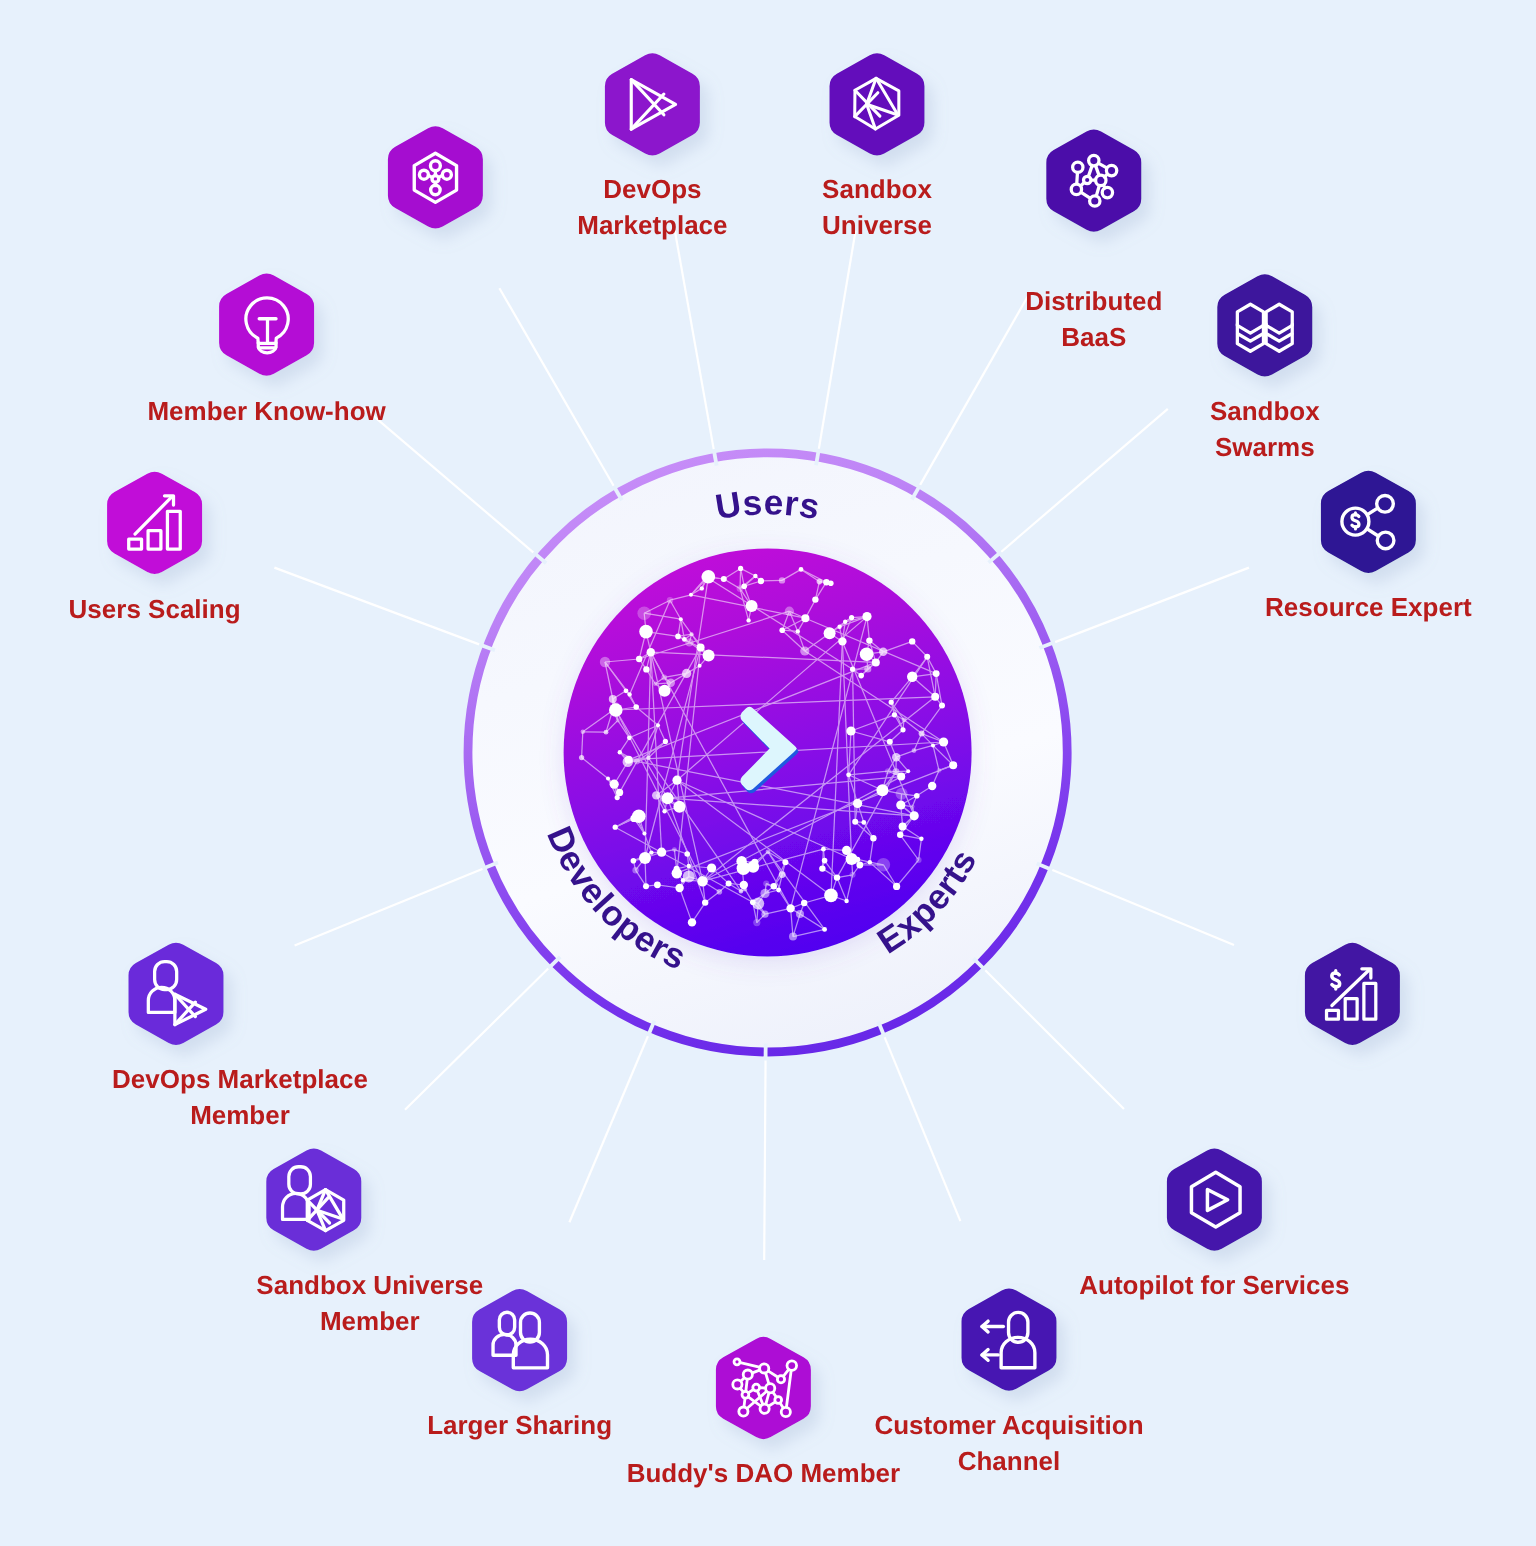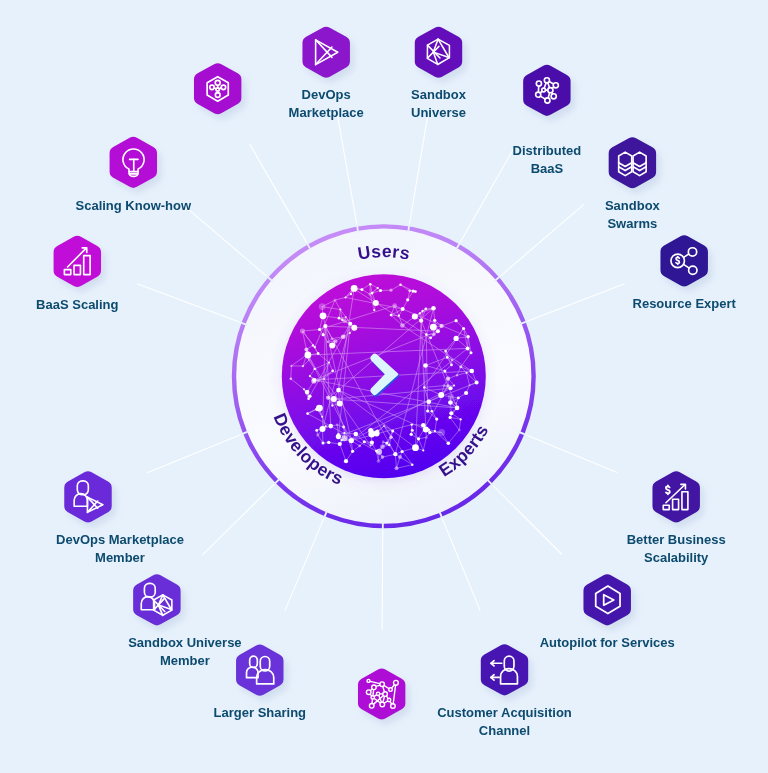--- a/index.html
+++ b/index.html
@@ -7,21 +7,21 @@
   body{
     width:768px;height:773px;overflow:hidden;
     background:#e7f1fc;
     font-family:"Liberation Sans", sans-serif;
   }
   #stage{position:relative;width:768px;height:773px;}
   svg.layer{position:absolute;left:0;top:0;width:768px;height:773px;display:block;}
   #labels{position:absolute;left:0;top:0;width:768px;height:773px;}
   .label{
     position:absolute;text-align:center;
-    color:#0c4a6e;font-weight:700;font-size:13.0px;line-height:17.7px;
+    color:#b91c1c;font-weight:700;font-size:13.0px;line-height:17.7px;
     transform:translateX(-50%);
     white-space:nowrap;
   }
 </style>
 </head>
 <body>
 
 <div id="stage">
   <svg class="layer" id="svgroot" viewBox="0 0 768 773">
 <defs>
@@ -922,22 +922,22 @@
           </g>
         </g>
       </g>
   </svg>
   <div id="labels">
 <div class="label" style="left:326.2px;top:86.4px;">DevOps<br>Marketplace</div>
 <div class="label" style="left:438.5px;top:86.4px;">Sandbox<br>Universe</div>
 <div class="label" style="left:546.9px;top:142px;">Distributed<br>BaaS</div>
 <div class="label" style="left:632.4px;top:196.9px;">Sandbox<br>Swarms</div>
 <div class="label" style="left:684.2px;top:295.1px;">Resource Expert</div>
-<div class="label" style="left:676.2px;top:531.1px;">Better Business<br>Scalability</div>
 <div class="label" style="left:504.5px;top:704.0px;">Customer Acquisition<br>Channel</div>
 <div class="label" style="left:607.2px;top:634.0px;">Autopilot for Services</div>
+<div class="label" style="left:381.7px;top:728.2px;">Buddy's DAO Member</div>
 <div class="label" style="left:259.8px;top:704.3px;">Larger Sharing</div>
 <div class="label" style="left:156.9px;top:634.0px;margin-left:28px;">Sandbox Universe<br>Member</div>
 <div class="label" style="left:88.0px;top:531.1px;margin-left:32px;">DevOps Marketplace<br>Member</div>
-<div class="label" style="left:77.3px;top:295.6px;">BaaS Scaling</div>
-<div class="label" style="left:133.3px;top:196.5px;">Scaling Know-how</div>
+<div class="label" style="left:77.3px;top:295.6px;">Users Scaling</div>
+<div class="label" style="left:133.3px;top:196.5px;">Member Know-how</div>
   </div>
 </div>
 
 </body></html>

